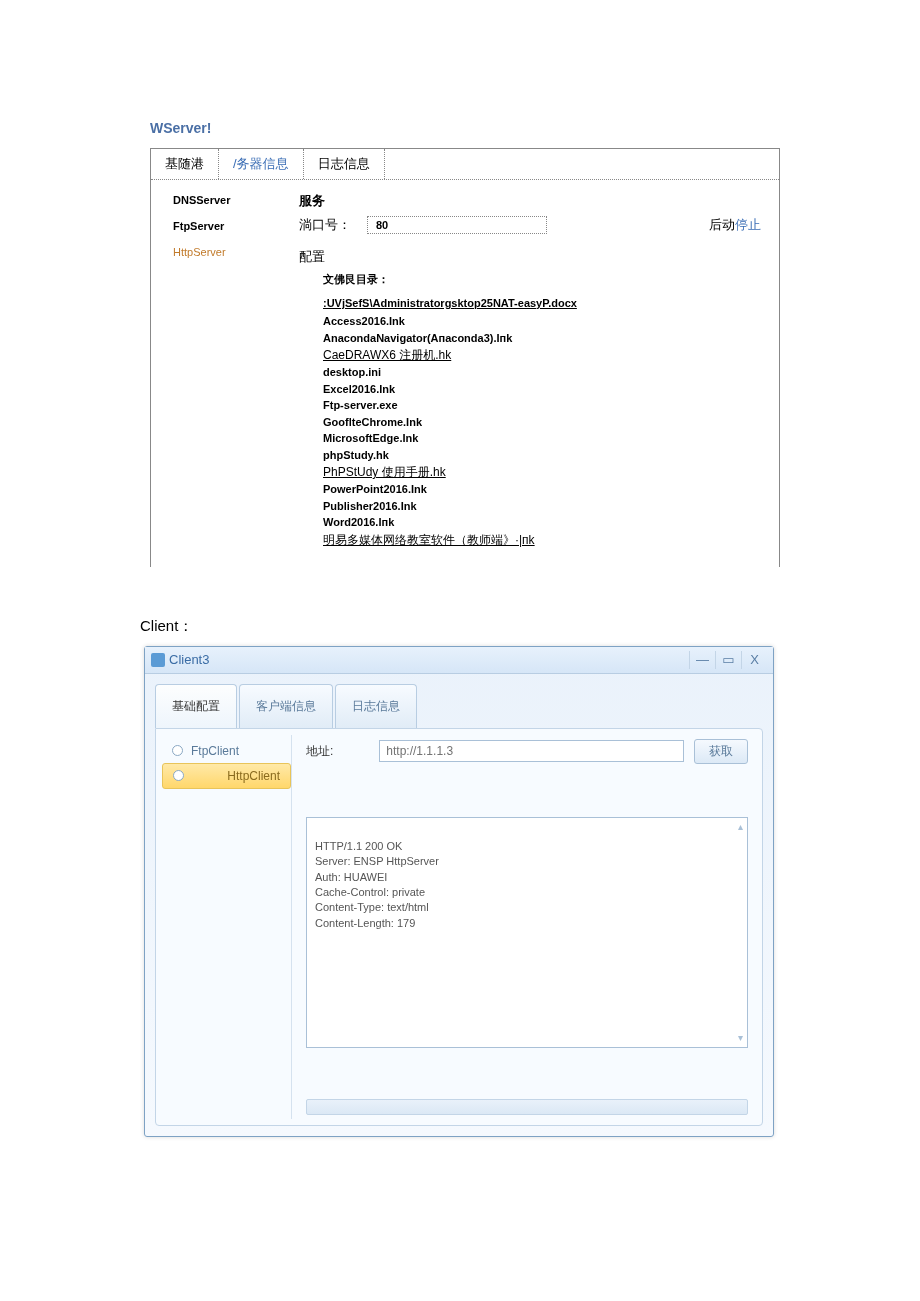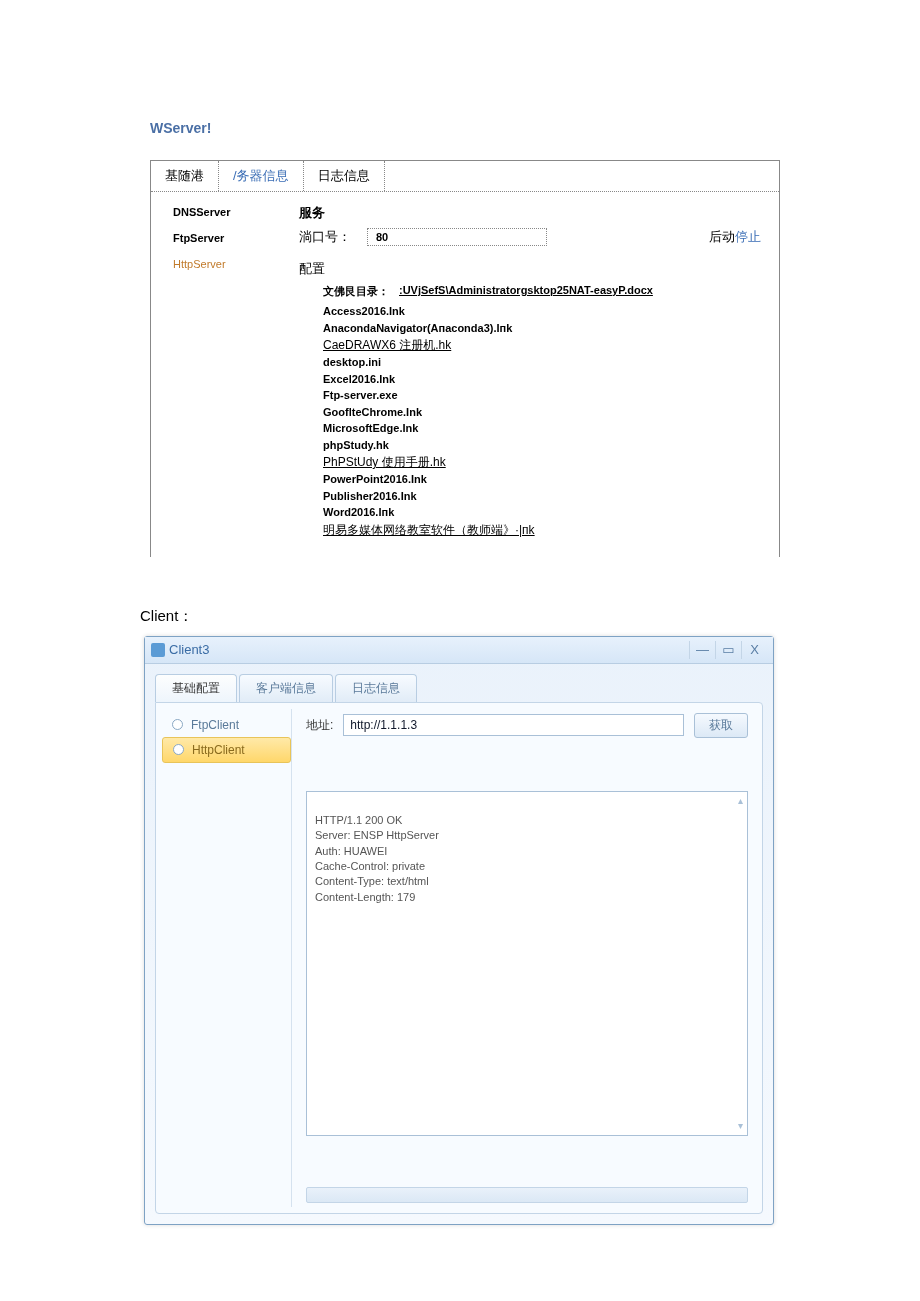--- a/index.html
+++ b/index.html
@@ -1,63 +1,63 @@
 <!DOCTYPE html>
 <html><head>
 <meta charset="utf-8">
 <style>
   * { box-sizing: border-box; margin: 0; padding: 0; }
   body { font-family: "Microsoft YaHei", Arial, sans-serif; background: #fff; width: 920px; font-size: 12px; color: #000; }
   .page { padding: 120px 140px 60px 150px; }
 
   
-  .wserver-title { color: #4a6fa5; font-weight: bold; font-size: 14px; margin-bottom: 24px; }
+  .wserver-title { color: #4a6fa5; font-weight: bold; font-size: 14px; margin-bottom: 12px; }
   .wserver-box { border: 1px solid #888; border-bottom: none; background: #fff; }
   .ws-tabs { display: flex; border-bottom: 1px dotted #888; }
   .ws-tab { padding: 6px 14px; border-right: 1px dotted #888; font-size: 13px; }
   .ws-tab.blue { color: #3a6db5; text-align: center; }
   .ws-body { display: flex; padding: 8px 0 18px 0; }
   .ws-sidebar { width: 140px; padding: 6px 0 0 22px; font-size: 11px; }
   .ws-side-item { margin-bottom: 14px; font-weight: bold; }
   .ws-side-item.active { color: #c17a2a; font-weight: normal; }
   .ws-main { flex: 1; padding: 4px 10px 0 8px; }
   .ws-service-hdr { font-weight: bold; font-size: 13px; margin-bottom: 6px; }
   .ws-port-row { display: flex; align-items: center; gap: 16px; margin-bottom: 14px; }
   .ws-port-label { font-size: 13px; }
   .ws-port-input { border: 1px dotted #888; padding: 2px 8px; min-width: 180px; font-size: 11px; font-weight: bold; }
   .ws-actions { font-size: 13px; margin-left: auto; margin-right: 8px; }
   .ws-stop { color: #3a6db5; }
   .ws-config-hdr { font-size: 13px; margin-bottom: 6px; }
-  .ws-path-row { display: flex; gap: 10px; margin: 0 0 4px 24px; font-size: 11px; }
+  .ws-path-row { display: flex; gap: 10px; margin: 0 0 4px 24px; font-size: 11px; flex-direction: column; }
   .ws-path-label { font-weight: bold; }
   .ws-path-val { font-weight: bold; text-decoration: underline; }
   .ws-file-list { margin-left: 24px; font-size: 11px; line-height: 1.5; font-weight: bold; }
   .ws-file-list .plain { font-weight: normal; font-size: 12px; text-decoration: underline; }
 
   
   .client-title { font-size: 15px; margin: 50px 0 10px -10px; }
   .client-window { border: 1px solid #7ea2c4; background: linear-gradient(#eaf2fb,#f5f9fe); border-radius: 3px; box-shadow: 0 0 4px rgba(0,0,0,0.15); width: 630px; margin-left: -6px; }
   .cw-titlebar { display: flex; align-items: center; padding: 4px 6px; background: linear-gradient(#e7f1fc,#d6e6f7); border-bottom: 1px solid #b8cde2; }
   .cw-title { color: #3a6ca5; font-size: 13px; display: flex; align-items: center; gap: 4px; text-align: center; }
   .cw-icon { width: 14px; height: 14px; background: #5b9bd5; display: inline-block; border-radius: 2px; }
   .cw-winbtns { margin-left: auto; display: flex; }
   .cw-winbtn { width: 26px; height: 18px; border-left: 1px solid #c3d5e7; display: flex; align-items: center; justify-content: center; color: #5a7ea5; font-size: 13px; }
   .cw-inner { padding: 10px; }
   .cw-tabs { display: flex; gap: 0; }
-  .cw-tab { padding: 5px 16px; font-size: 12px; background: linear-gradient(#f7fbff,#e1ecf7); border: 1px solid #b8cde2; border-bottom: none; border-radius: 4px 4px 0 0; color: #5a7a9a; margin-right: 2px; }
+  .cw-tab { padding: 13px 16px; font-size: 12px; background: linear-gradient(#f7fbff,#e1ecf7); border: 1px solid #b8cde2; border-bottom: none; border-radius: 4px 4px 0 0; color: #5a7a9a; margin-right: 2px; }
   .cw-tab.active { background: linear-gradient(#fdfefe,#eef5fc); color: #333; }
-  .cw-panel { border: 1px solid #c3d5e7; background: #f7fbff; padding: 6px; border-radius: 0 4px 4px 4px; height: 512px; display: flex; }
+  .cw-panel { border: 1px solid #c3d5e7; background: #f7fbff; padding: 6px; border-radius: 0 4px 4px 4px; height: 398px; display: flex; }
   .cw-side { width: 130px; border-right: 1px solid #d5e2ef; padding-top: 4px; }
   .cw-side-item { display: flex; align-items: center; gap: 8px; padding: 5px 10px; font-size: 12px; color: #5a7a9a; border-radius: 3px; }
-  .cw-side-item.active { background: linear-gradient(#ffe9a8,#ffd76b); color: #8a6b1e; border: 1px solid #e8c45a; }
+  .cw-side-item.active { background: linear-gradient(#ffe9a8,#ffd76b); color: #8a6b1e; border: 1px solid #e8c45a; justify-content: space-between; }
   .cw-radio { width: 11px; height: 11px; border: 1px solid #8aa8c4; border-radius: 50%; background: #fff; display: inline-block; }
   .cw-main { flex: 1; padding: 4px 8px 4px 14px; display: flex; flex-direction: column; gap: 45px; }
   .cw-url-row { display: flex; align-items: center; gap: 10px; margin-bottom: 8px; }
   .cw-url-label { font-size: 12px; color: #333; }
-  .cw-url-input { flex: 1; border: 1px solid #a9c0d7; padding: 3px 6px; font-size: 12px; background: #fff; color: #0f172a; }
+  .cw-url-input { flex: 1; border: 1px solid #a9c0d7; padding: 3px 6px; font-size: 12px; background: #fff; color: #737373; margin-left: 36px; }
   .cw-get-btn { background: linear-gradient(#f5f9fe,#dce9f6); border: 1px solid #a9c0d7; padding: 3px 14px; font-size: 12px; color: #5a7a9a; border-radius: 3px; }
   .cw-response { flex: 1; border: 1px solid #a9c0d7; background: #fff; padding: 6px 8px; font-size: 11px; color: #555; line-height: 1.4; position: relative; white-space: pre-line; overflow: hidden; }
   .cw-scroll-up { position: absolute; top: 2px; right: 4px; color: #a9c0d7; font-size: 10px; }
   .cw-scroll-dn { position: absolute; bottom: 2px; right: 4px; color: #a9c0d7; font-size: 10px; }
   .cw-footer-bar { height: 16px; background: linear-gradient(#e9f1fa,#dbe8f5); border: 1px solid #c3d5e7; margin-top: 6px; border-radius: 2px; }
 </style>
 </head>
 <body>
 
 <div class="page">

